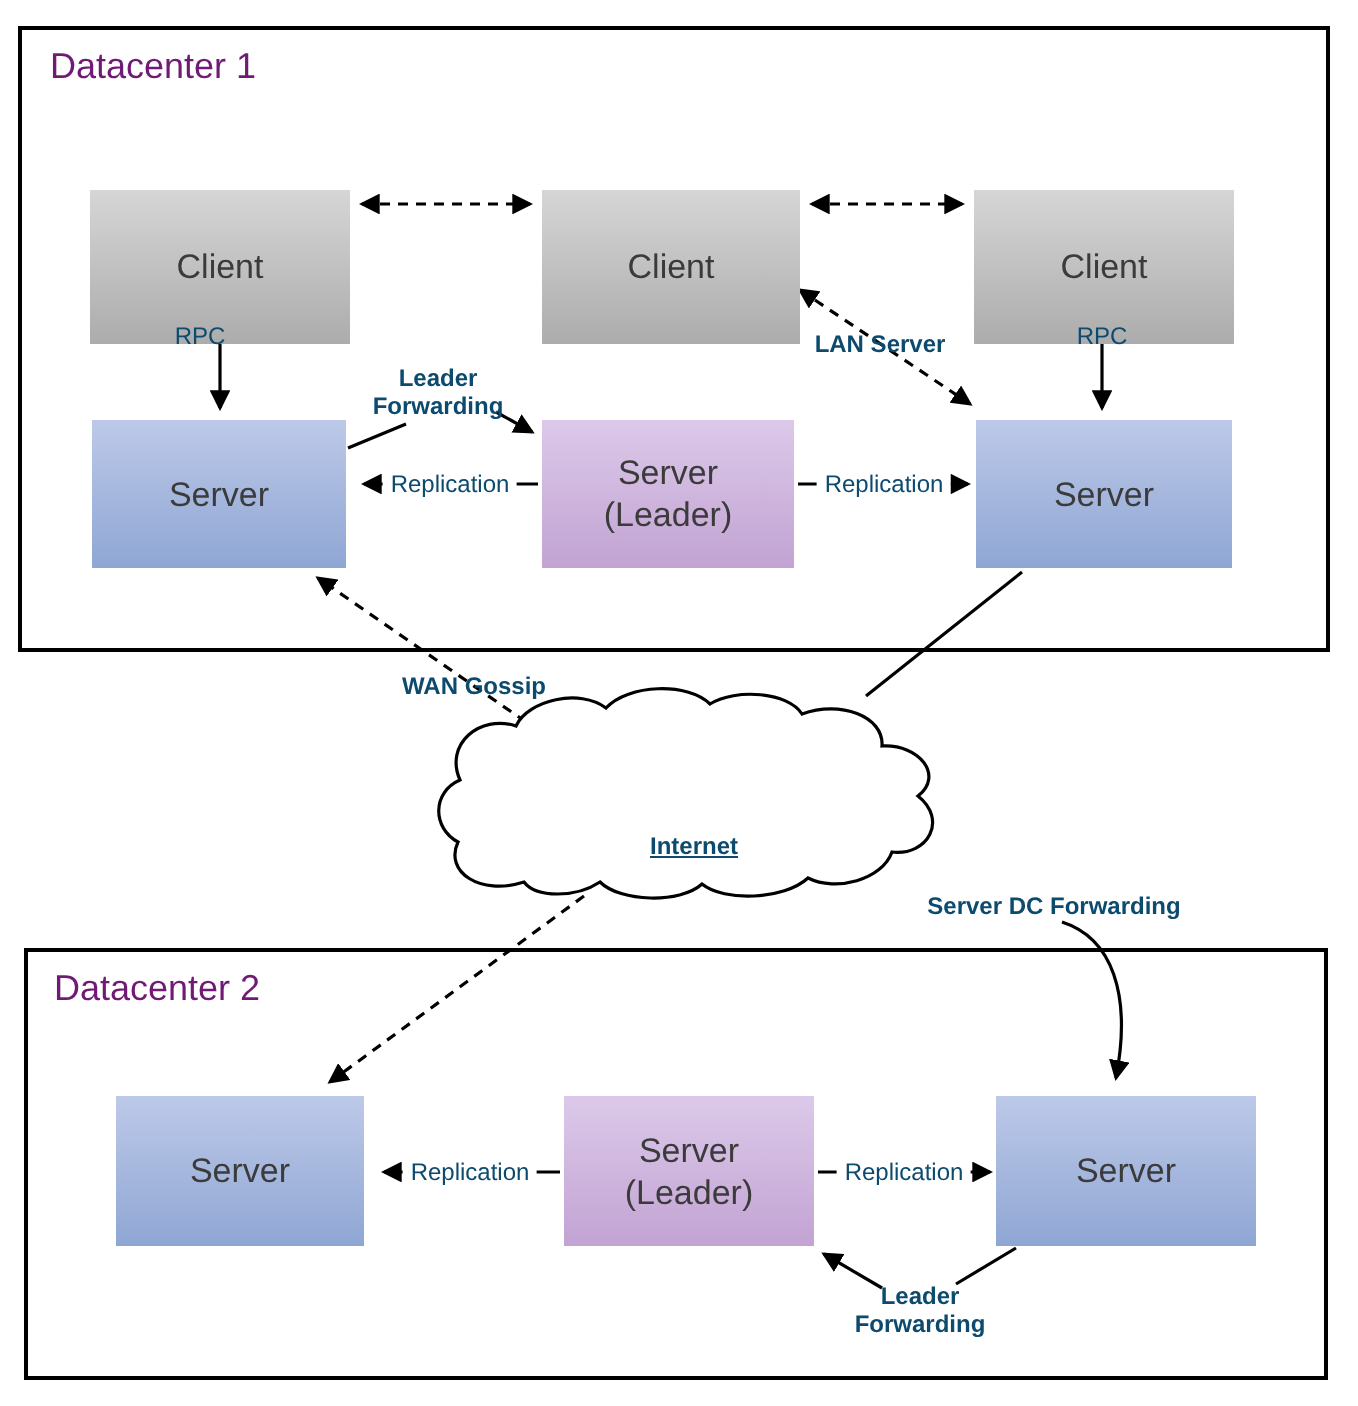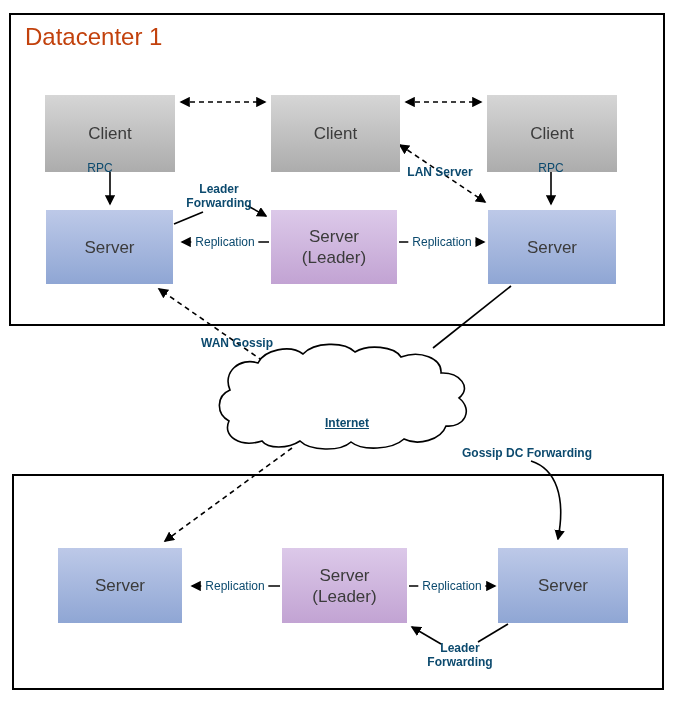--- a/index.html
+++ b/index.html
@@ -2,21 +2,21 @@
 <html><head>
 <meta charset="utf-8">
 <style>
   html,body{margin:0;padding:0;background:#ffffff;}
   #stage{
     position:relative;width:679px;height:703px;background:#ffffff;
     font-family:"Liberation Sans","DejaVu Sans",sans-serif;overflow:hidden;
   }
   #wires{position:absolute;left:0;top:0;width:679px;height:703px;}
   .dc-frame{position:absolute;border:2px solid #000;box-sizing:border-box;background:transparent;}
-  .dc-title{position:absolute;font-size:24px;color:#c2410c;white-space:nowrap;}
+  .dc-title{position:absolute;font-size:18px;color:#701a75;white-space:nowrap;}
   .box{
     position:absolute;display:flex;flex-direction:column;align-items:center;justify-content:center;
     font-size:17px;color:#3b3b3b;text-align:center;line-height:21px;
   }
   .client{background:linear-gradient(180deg,#d6d6d6 0%,#acacac 100%);margin-top:32px;}
   .server{background:linear-gradient(180deg,#bdc9e8 0%,#8fa6d4 100%);}
   .leader{background:linear-gradient(180deg,#dcc9e9 0%,#c2a3d3 100%);}
   .edge-label{
     position:absolute;font-size:12px;color:#0c4a6e;white-space:nowrap;
     transform:translateX(-50%);text-align:center;
@@ -109,23 +109,24 @@
 
   <div class="edge-label" style="left:100px;top:161px;">RPC</div>
   <div class="edge-label bold" style="left:440px;top:165px;">LAN Server</div>
   <div class="edge-label" style="left:551px;top:161px;">RPC</div>
   <div class="edge-label bold wrap" style="left:219px;top:182px;">Leader Forwarding</div>
   <div class="edge-label on-line" style="left:225px;top:235px;">Replication</div>
   <div class="edge-label on-line" style="left:442px;top:235px;">Replication</div>
   <div class="edge-label bold" style="left:237px;top:336px;">WAN Gossip</div>
 
   <div class="edge-label bold" style="left:347px;top:416px;text-decoration:underline;">Internet</div>
-  <div class="edge-label bold" style="left:527px;top:446px;">Gossip DC Forwarding</div>
+  <div class="edge-label bold" style="left:527px;top:446px;">Server DC Forwarding</div>
 
   <div class="dc-frame" style="left:12px;top:474px;width:652px;height:216px;"></div>
+  <div class="dc-title" style="left:27px;top:484px;">Datacenter 2</div>
 
   <div class="box server" style="left:58px;top:548px;width:124px;height:75px;">
     <span>Server</span>
   </div>
   <div class="box leader" style="left:282px;top:548px;width:125px;height:75px;">
     <span>Server</span>
     <span>(Leader)</span>
   </div>
   <div class="box server" style="left:498px;top:548px;width:130px;height:75px;">
     <span>Server</span>

